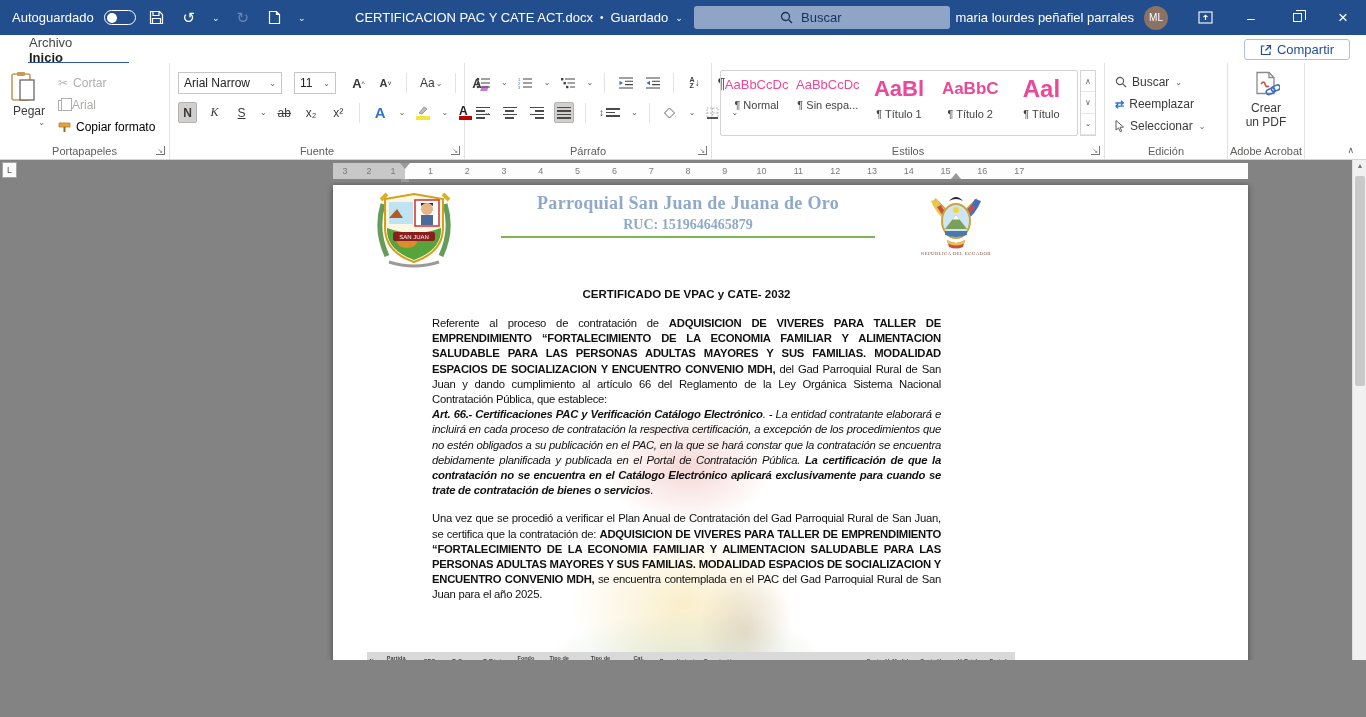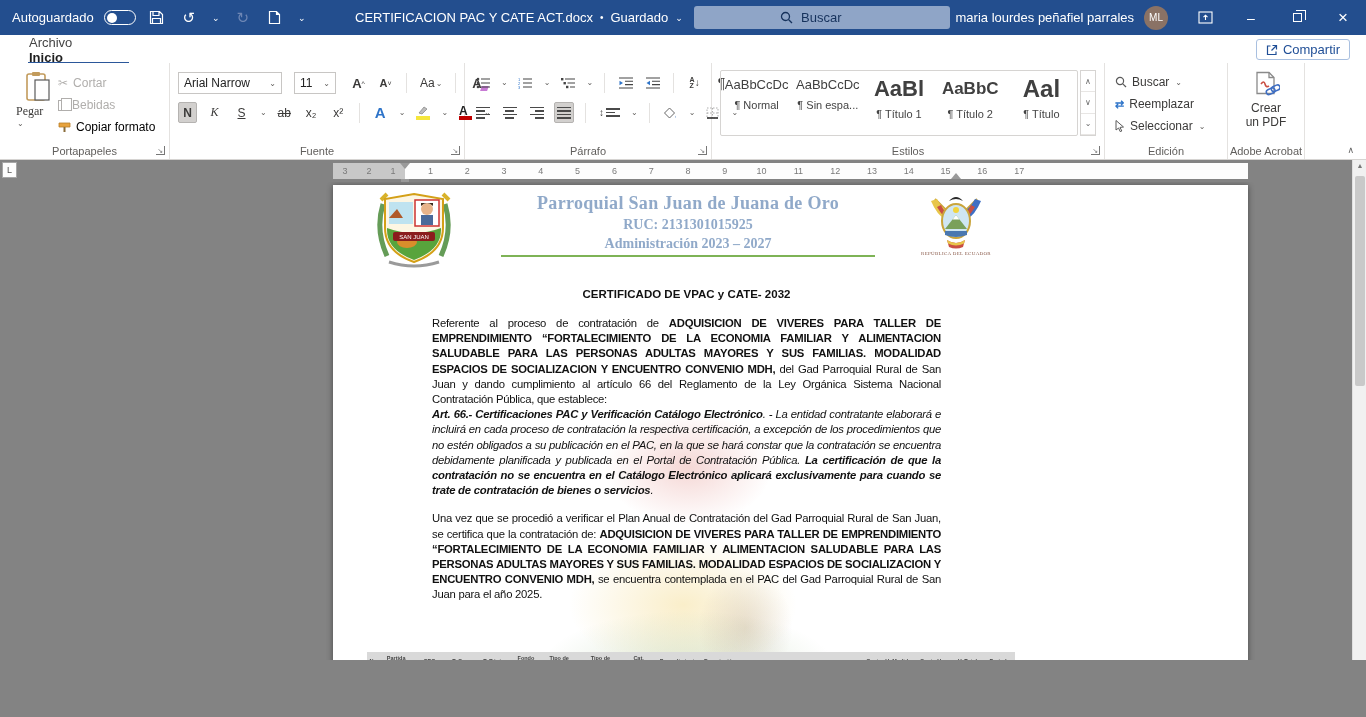--- a/index.html
+++ b/index.html
@@ -24,37 +24,37 @@
   .avatar { width:24px; height:24px; border-radius:50%; background:#8a7265; color:#fff; font-size:10px; display:inline-flex; align-items:center; justify-content:center; margin-right:14px; cursor:pointer; }
   .winbtn { width:46px; height:35px; display:inline-flex; align-items:center; justify-content:center; font-size:14px; cursor:pointer; }
   .restore-glyph { position:relative; width:9px; height:9px; border:1px solid #fff; }
   .restore-glyph::before { content:""; position:absolute; left:2px; top:-4px; width:9px; height:9px; border-top:1px solid #fff; border-right:1px solid #fff; }
 
   
   .tabsrow { position:absolute; top:35px; left:0; width:100%; height:28px; background:#fff; display:flex; align-items:stretch; padding-left:16px; }
   .rtab { position:relative; padding:0 13px; font-size:13px; color:#444; display:flex; align-items:center; cursor:pointer; }
   .rtab.active { color:#1f1f1f; font-weight:bold; }
   .rtab.active::after { content:""; position:absolute; left:12px; right:12px; bottom:0; height:3px; background:#2b579a; }
-  .share-btn { position:absolute; right:16px; top:4px; height:21px; display:flex; align-items:center; gap:5px; padding:0 9px; border:1px solid #a9c0e0; border-radius:3px; color:#1f4e96; font-size:13px; cursor:pointer; }
+  .share-btn { position:absolute; right:16px; top:4px; height:21px; display:flex; align-items:center; gap:5px; padding:0 15px; border:1px solid #a9c0e0; border-radius:3px; color:#1f4e96; font-size:13px; cursor:pointer; }
 
   
   .ribbon { position:absolute; top:63px; left:0; width:100%; height:97px; background:#fff; border-bottom:1px solid #d6d4d2; display:flex; }
   .rgroup { position:relative; border-right:1px solid #e4e2e0; height:100%; flex:none; }
   .glabel { position:absolute; bottom:2px; left:0; right:0; text-align:center; font-size:11px; color:#605e5c; }
   .dl { position:absolute; right:4px; bottom:4px; width:9px; height:9px; border-right:1px solid #777; border-bottom:1px solid #777; cursor:pointer; }
   .dl::before { content:"↘"; position:absolute; right:1px; bottom:-1px; font-size:7px; color:#777; }
   .rrow { display:flex; align-items:center; gap:8px; }
   .rbtn { display:inline-flex; align-items:center; justify-content:center; min-width:19px; height:21px; font-size:12px; color:#3b3a39; cursor:pointer; border-radius:2px; padding:0 2px; }
   .rbtn.on { background:#d2d0ce; border:1px solid #b5b3b1; }
   .chev-s { font-size:8px; color:#605e5c; margin-left:1px; }
   .vsep { width:1px; height:20px; background:#e4e2e0; margin:0 3px; }
 
   
   .g-clip { width:170px; }
-  .paste-big { position:absolute; left:16px; top:8px; width:44px; text-align:left; cursor:pointer;font-family:Liberation Serif, serif; }
+  .paste-big { position:absolute; left:1px; top:8px; width:44px; text-align:right; cursor:pointer; }
   .paste-big .lbl { font-size:12px; color:#3b3a39; margin-top:1px; }
   .clip-col { position:absolute; left:58px; top:9px; }
   .clip-item { display:flex; align-items:center; gap:5px; height:22px; font-size:12px; cursor:pointer; }
   .clip-item.dis { color:#b0aeac; }
   .copy-ic { position:relative; width:9px; height:11px; border:1px solid #b0aeac; background:#fff; }
   .copy-ic::before { content:""; position:absolute; left:2px; top:-3px; width:9px; height:11px; border:1px solid #b0aeac; background:#fff; }
 
   
   .g-font { width:295px; }
   .font-r1 { position:absolute; left:8px; top:9px; }
@@ -83,21 +83,21 @@
   .bars.ac i:nth-child(2n){ width:9px; margin-left:auto; margin-right:auto; } .bars.ac i:nth-child(2n+1){ width:14px; }
   .bars.ar i:nth-child(2n){ width:9px; margin-left:auto; } .bars.ar i:nth-child(2n+1){ width:14px; }
   .bars.aj i { width:14px; }
   .sort-ic { display:inline-flex; align-items:center; font-size:11px; }
   .sort-az { font-size:7px; line-height:6px; font-weight:bold; }
 
   
   .g-styles { width:393px; }
   .gallery { position:absolute; left:8px; top:7px; width:358px; height:66px; border:1px solid #d6d4d2; border-radius:2px; display:flex; }
   .stylecard { flex:1; text-align:center; padding-top:6px; cursor:pointer; overflow:hidden; }
-  .stylecard .prev { color:#404040; white-space:nowrap; }
+  .stylecard .prev { color:#ec4899; white-space:nowrap; }
   .stylecard:nth-child(1) .prev,.stylecard:nth-child(2) .prev { font-size:13px; }
   .stylecard:nth-child(3) .prev { font-size:22px; font-weight:bold; line-height:24px; }
   .stylecard:nth-child(4) .prev { font-size:17px; font-weight:bold; line-height:24px; }
   .stylecard:nth-child(5) .prev { font-size:24px; font-weight:bold; line-height:24px; }
   .stylecard .nm { font-size:11px; color:#444; margin-top:7px; white-space:nowrap; }
   .gal-strip { position:absolute; left:368px; top:7px; width:16px; height:66px; border:1px solid #d6d4d2; display:flex; flex-direction:column; }
   .gal-strip span { flex:1; display:flex; align-items:center; justify-content:center; font-size:8px; color:#666; cursor:pointer; border-bottom:1px solid #e8e6e4; }
 
   
   .g-edit { width:123px; }
@@ -274,21 +274,21 @@
         <div class="lbl">Pegar</div>
         <div class="chev-s">⌄</div>
       </div>
       <div class="clip-col">
         <div class="clip-item dis">
           <span>✂</span>
           <span>Cortar</span>
         </div>
         <div class="clip-item dis">
           <span class="copy-ic"></span>
-          <span>Bebidas</span>
+          <span>Arial</span>
         </div>
         <div class="clip-item">
           <svg width="13" height="12" viewBox="0 0 13 12">
               <path d="M1 2 h11 v4 h-11 z" fill="#e8a33d" stroke="#b97d28" stroke-width="0.8"></path>
               <rect x="5.5" y="6" width="2" height="5" fill="#8a6d3b"></rect>
             </svg>
           <span>Copiar formato</span>
         </div>
       </div>
       <div class="glabel">Portapapeles</div>
@@ -600,22 +600,21 @@
           <path d="M14 38 Q41 48 68 38 V40 Q68 60 41 70 Q14 60 14 40 Z" fill="#58a43c"></path>
           <ellipse cx="34" cy="52" rx="10" ry="6" fill="#d98e2b"></ellipse>
           <rect x="20" y="42" width="42" height="9" rx="2" fill="#8b1d1d"></rect>
           <text x="41" y="49" text-anchor="middle" font-size="6" fill="#fff" font-family="Liberation Sans, sans-serif">SAN JUAN</text>
           <path d="M16 72 Q41 80 66 72" fill="none" stroke="#9a9a9a" stroke-width="3"></path>
         </svg>
       </div>
 
       <div class="hdr-center">
         <div class="org-name">Parroquial San Juan de Juana de Oro</div>
-        <div class="hdr-line2">RUC: 2131301015925</div>
-        <div class="hdr-line4">Administración 2023 – 2027</div>
+        <div class="hdr-line2">RUC: 1519646465879</div>
         <div class="green-line"></div>
       </div>
 
       <div class="hdr-right-logo">
         <svg width="58" height="56" viewBox="0 0 58 56" style="margin:0 auto;">
           <path d="M8 6 L20 18 M50 6 L38 18" stroke="#caa53c" stroke-width="2"></path>
           <path d="M4 8 q6 14 14 18 l4 -6 q-8 -6 -12 -14 z" fill="#e8c64a"></path>
           <path d="M54 8 q-6 14 -14 18 l-4 -6 q8 -6 12 -14 z" fill="#3f6fc4"></path>
           <path d="M10 14 q6 10 12 14 l2 -4 q-7 -5 -10 -12 z" fill="#c94f43"></path>
           <path d="M48 14 q-6 10 -12 14 l-2 -4 q7 -5 10 -12 z" fill="#c94f43"></path>

